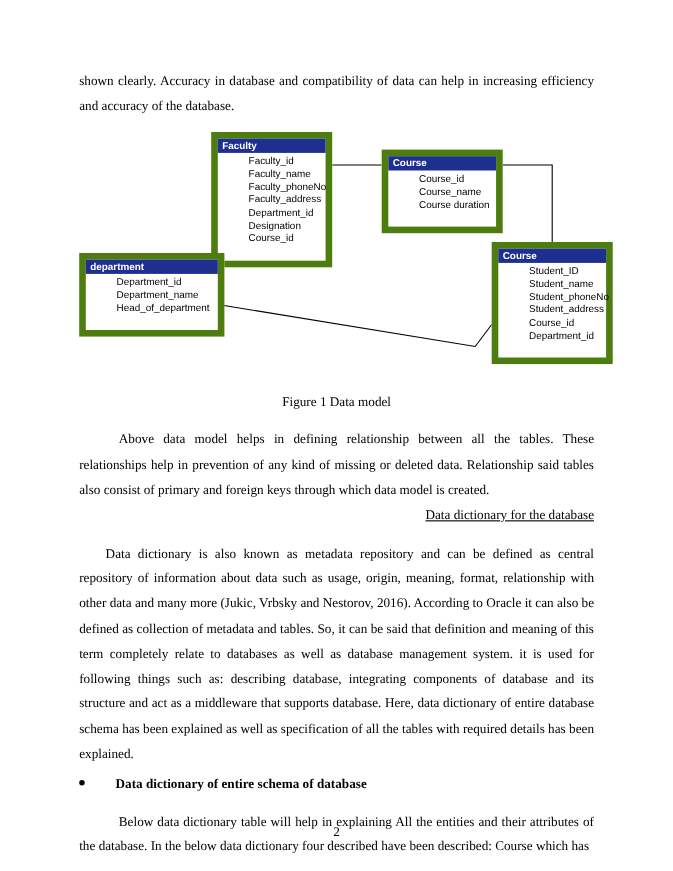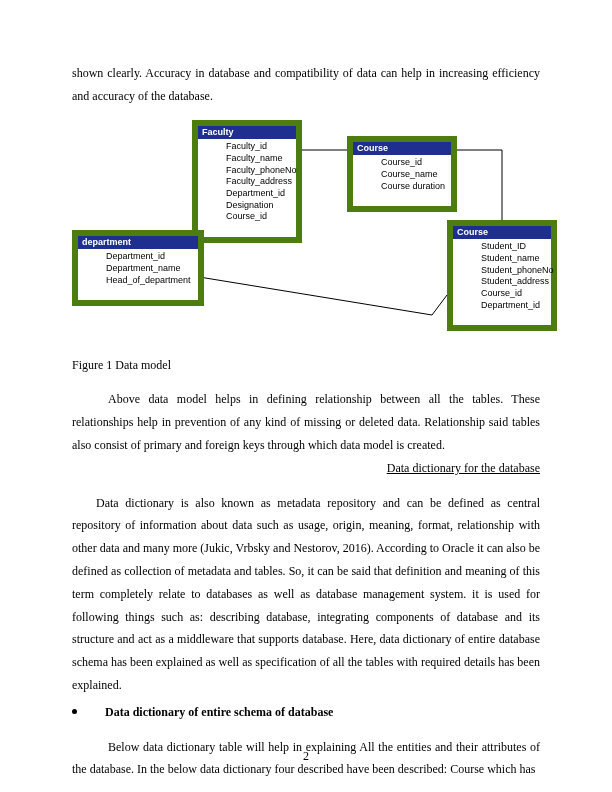--- a/index.html
+++ b/index.html
@@ -44,21 +44,21 @@
     .ent-course { left: 275px; top: 16px; width: 110px; }
     .ent-department { left: 0; top: 110px; width: 132px; }
     .ent-student { left: 375px; top: 100px; width: 110px; }
     svg.connectors {
       position: absolute;
       left: 0; top: 0;
       width: 100%; height: 100%;
       pointer-events: none;
     }
     .figcap {
-      text-align: left;
+      text-align: center;
       margin: 0 0 12px 0;
       font-size: 12px;
     }
     .underline { text-decoration: underline; text-align: right; }
     .bullet-row {
       display: flex;
       align-items: flex-start;
       margin-top: 4px;
       gap: 14px;
     }

